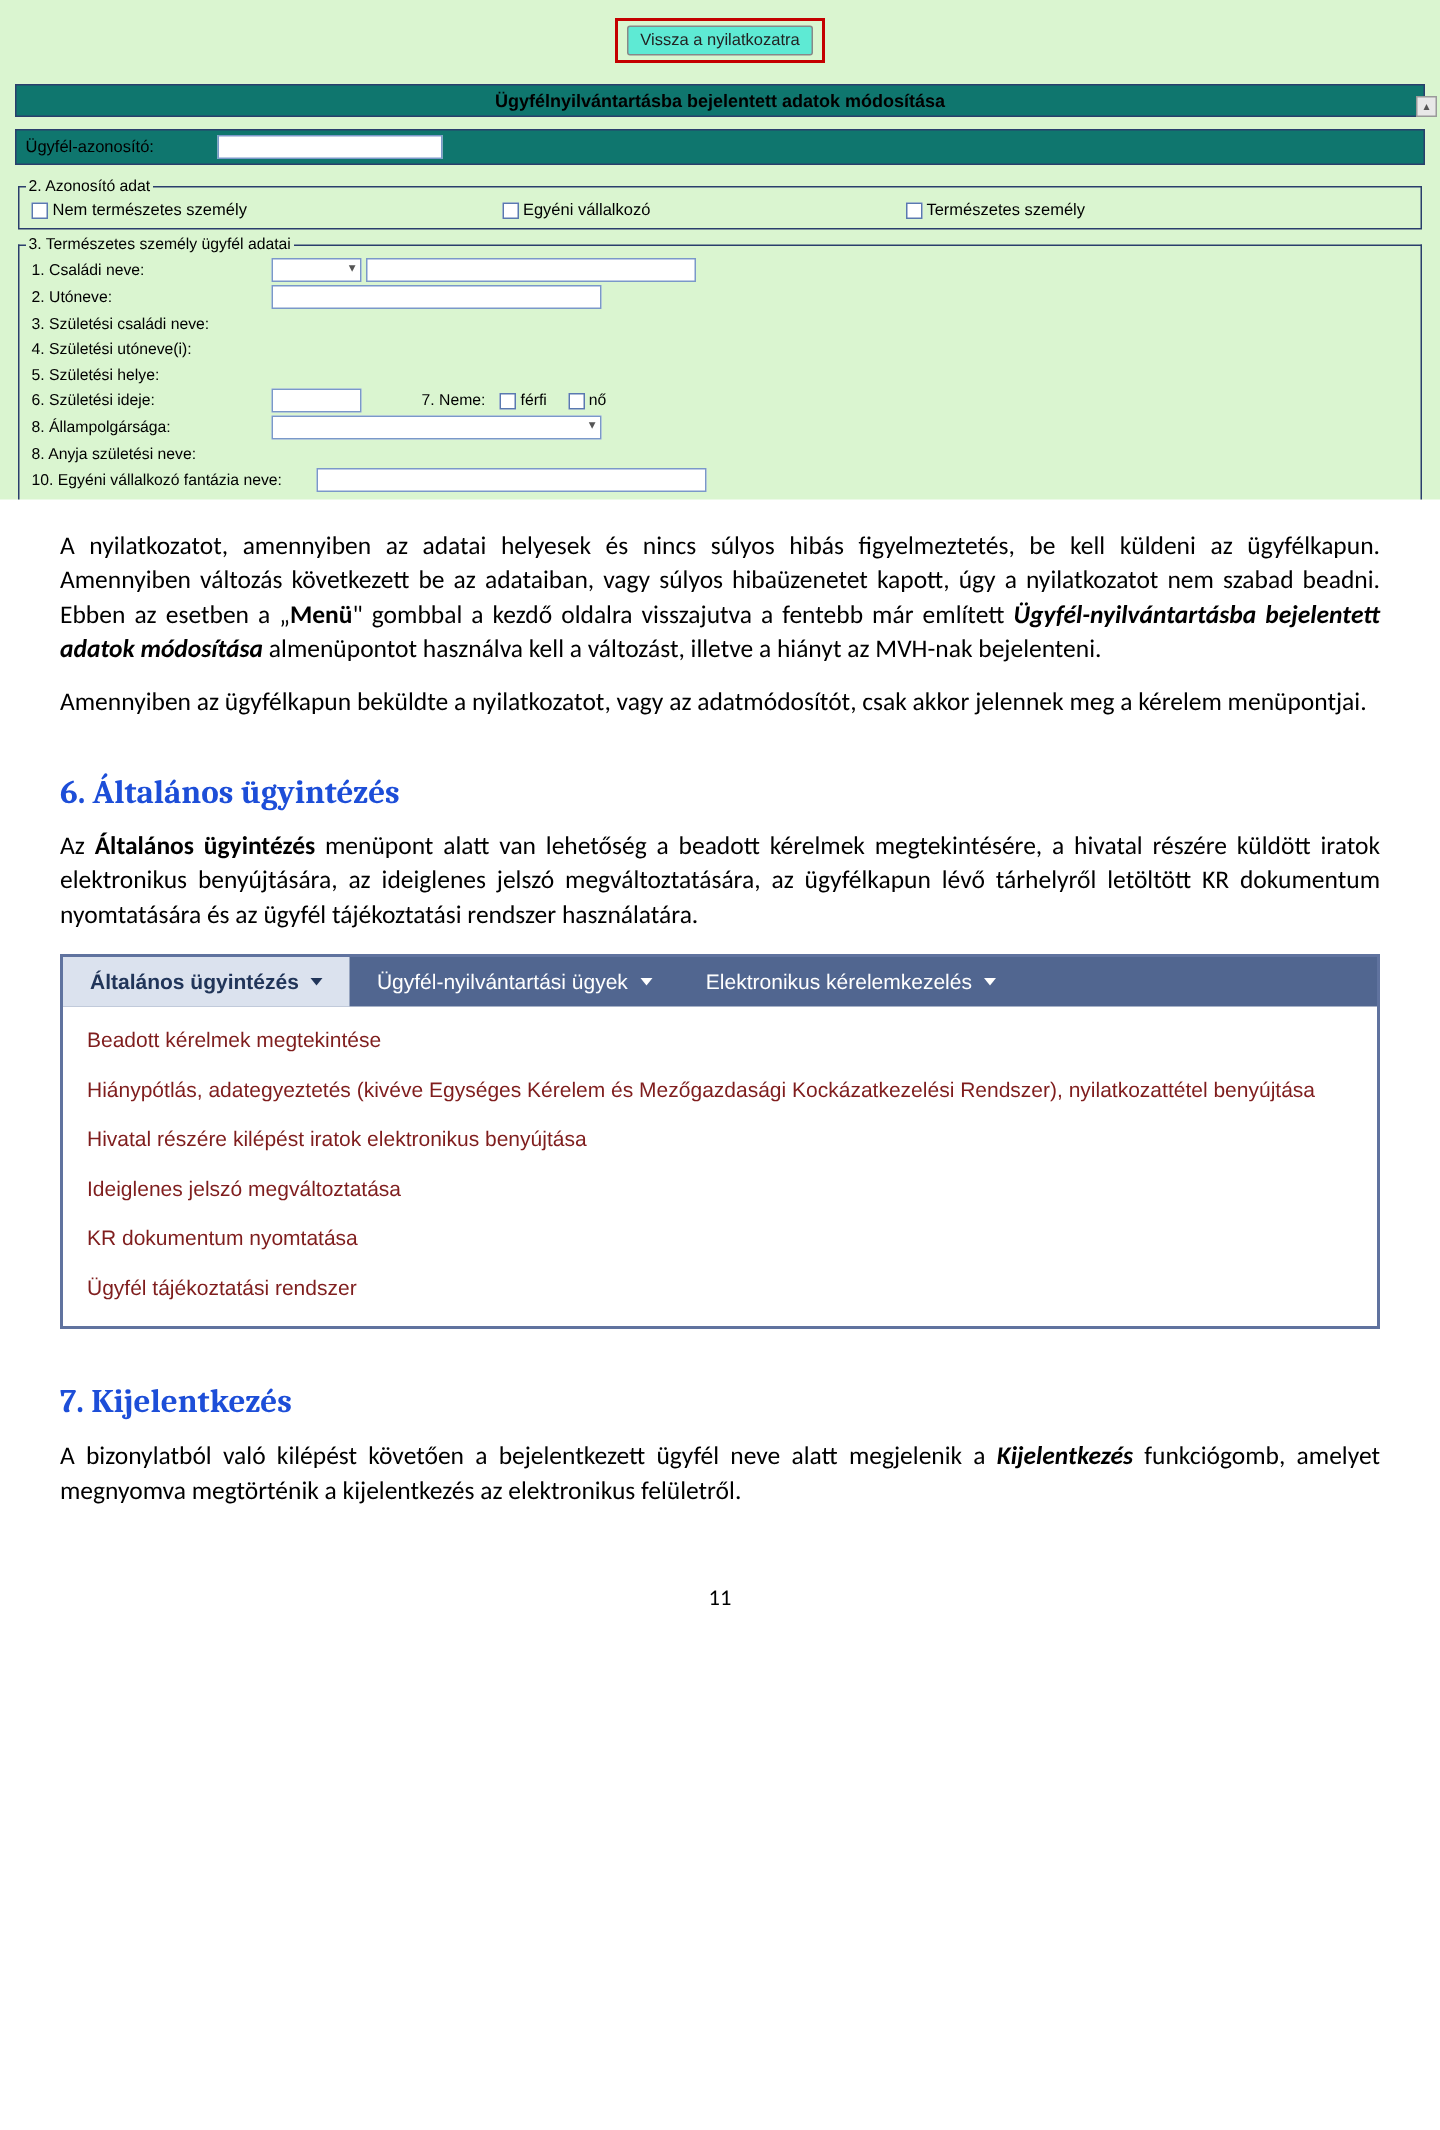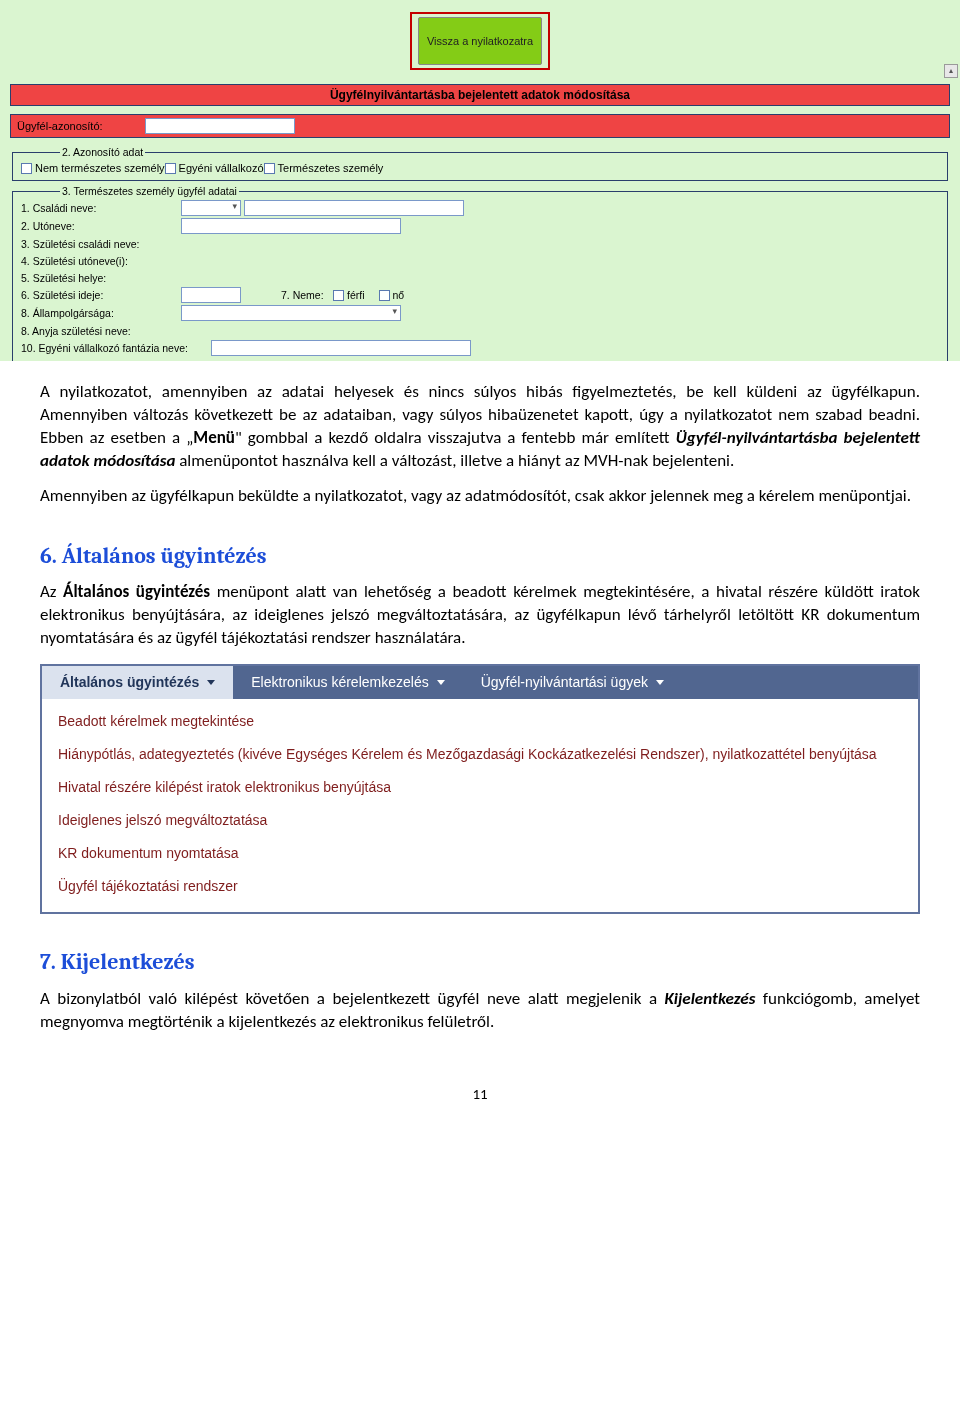--- a/index.html
+++ b/index.html
@@ -20,30 +20,30 @@
     text-align: center;
     padding: 4px 0 14px 0;
   }
   .top-btn-box {
     display: inline-block;
     border: 2px solid #c40000;
     padding: 3px 6px;
   }
   .top-btn {
     display: inline-block;
-    background: #84cc16;
+    background: #5eead4;
     border: 1px solid #888;
     border-radius: 2px;
-    padding: 17px 8px;
+    padding: 3px 8px;
     font-size: 11px;
     color: #222;
   }
   .panel {
     border: 1px solid #2a3e6c;
-    background: #ef4444;
+    background: #0f766e;
     margin-bottom: 8px;
   }
   .panel-header {
     text-align: center;
     font-weight: bold;
     font-size: 12px;
     padding: 3px 0;
     border-bottom: 0;
   }
   .scroll-up {
@@ -95,31 +95,30 @@
   }
   fieldset.group {
     border: 1px solid #2a3e6c;
     margin: 0 2px 4px 2px;
     padding: 2px 4px 4px 4px;
     font-size: 11px;
   }
   fieldset.group legend {
     font-size: 10.5px;
     padding: 0 2px;
-    margin-left: 43px;
   }
   .cb {
     width: 11px; height: 11px;
     border: 1px solid #5a79b0;
     background: #fff;
     display: inline-block;
     margin-right: 3px;
     vertical-align: middle;
   }
-  .cb-row { display:flex; padding:2px 4px; font-size:11px; }
+  .cb-row { display:flex; gap:170px; padding:2px 4px; font-size:11px; }
   .cb-item { display:flex; align-items:center; }
   .form-line {
     display:flex; align-items:center;
     padding:1px 4px;
     font-size:10.5px;
     min-height:17px;
   }
   .form-line .lbl { width:160px; }
   .narrow-lbl { width:52px; }
 
@@ -282,25 +281,25 @@
     <span>Az </span><span class="bold">Általános ügyintézés</span><span> menüpont alatt van lehetőség a beadott kérelmek megtekintésére, a hivatal részére küldött iratok elektronikus benyújtására, az ideiglenes jelszó megváltoztatására, az ügyfélkapun lévő tárhelyről letöltött KR dokumentum nyomtatására és az ügyfél tájékoztatási rendszer használatára.</span>
   </p>
 
   <div class="menu-shot">
     <div class="menu-bar">
       <div class="mitem active">
           <span>Általános ügyintézés</span>
           <span class="caret-down"></span>
         </div>
       <div class="mitem">
-          <span>Elektronikus kérelemkezelés</span>
+          <span>Ügyfél-nyilvántartási ügyek</span>
           <span class="caret-down"></span>
         </div>
       <div class="mitem">
-          <span>Ügyfél-nyilvántartási ügyek</span>
+          <span>Elektronikus kérelemkezelés</span>
           <span class="caret-down"></span>
         </div>
     </div>
     <div class="menu-list">
       <div class="litem">Beadott kérelmek megtekintése</div>
       <div class="litem">Hiánypótlás, adategyeztetés (kivéve Egységes Kérelem és Mezőgazdasági Kockázatkezelési Rendszer), nyilatkozattétel benyújtása</div>
       <div class="litem">Hivatal részére kilépést iratok elektronikus benyújtása</div>
       <div class="litem">Ideiglenes jelszó megváltoztatása</div>
       <div class="litem">KR dokumentum nyomtatása</div>
       <div class="litem">Ügyfél tájékoztatási rendszer</div>

